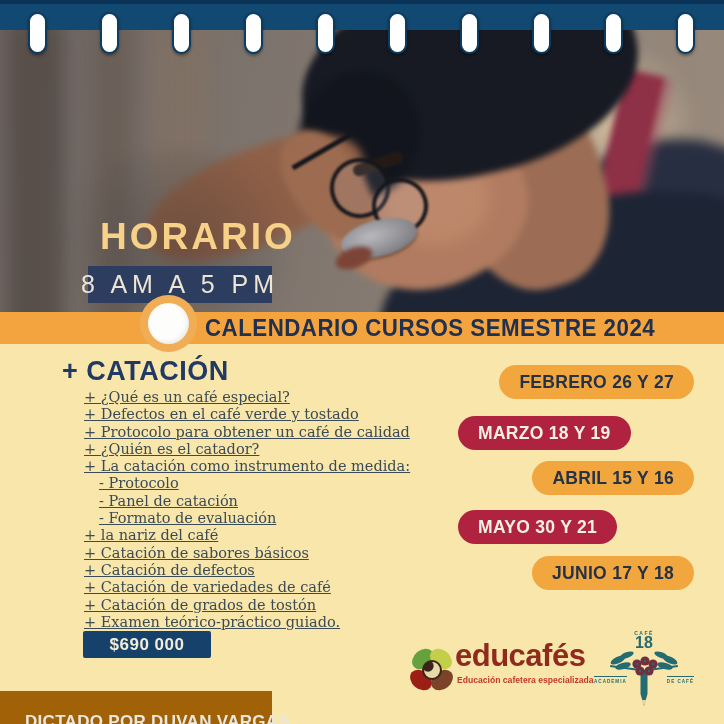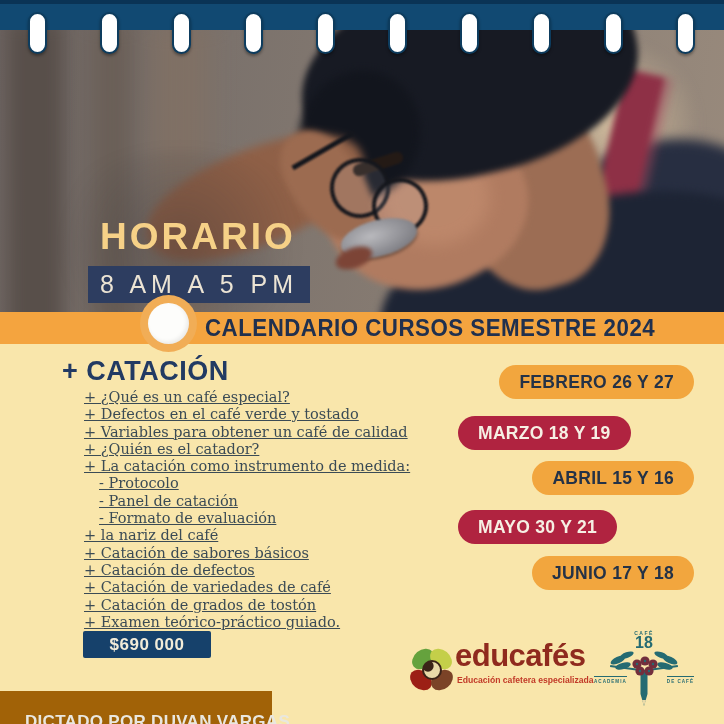--- a/index.html
+++ b/index.html
@@ -32,21 +32,21 @@
   .ph-hand{left:292px;top:95px;width:70px;height:120px;background:#9c6b50;border-radius:45%;transform:rotate(-35deg);filter:blur(3px);}
   .ph-brow{left:352px;top:128px;width:52px;height:12px;background:#241a15;border-radius:6px;transform:rotate(-18deg);filter:blur(1px);}
   .ph-lens1{left:330px;top:128px;width:52px;height:52px;border:4px solid #14161c;border-radius:50%;transform:rotate(-15deg);filter:blur(1px);background:rgba(200,200,210,.12);}
   .ph-lens2{left:372px;top:148px;width:48px;height:48px;border:4px solid #14161c;border-radius:50%;transform:rotate(-15deg);filter:blur(1px);background:rgba(200,200,210,.12);}
   .ph-temple{left:288px;top:118px;width:70px;height:5px;background:#14161c;transform:rotate(-30deg);filter:blur(1px);}
   .ph-spoon{left:340px;top:190px;width:78px;height:36px;background:radial-gradient(ellipse at 40% 40%,#b9b9bd,#7e7e84 75%,#55555c);border-radius:50%;transform:rotate(-14deg);filter:blur(1px);box-shadow:0 2px 3px rgba(0,0,0,.4);}
   .ph-lips{left:335px;top:218px;width:38px;height:20px;background:#7c4436;border-radius:50%;transform:rotate(-20deg);filter:blur(2px);}
   .ph-vignette{left:40px;top:120px;width:280px;height:190px;border-radius:50%;background:radial-gradient(circle,rgba(55,50,52,.38),rgba(55,50,52,0) 70%);filter:blur(6px);}
   
   .horario{position:absolute;left:100px;top:216px;z-index:4;color:#f6d187;font-size:37px;font-weight:800;letter-spacing:3px;}
-  .timebox{position:absolute;left:88px;top:266px;width:222px;height:37px;background:#2d3d60;z-index:4;display:flex;align-items:center;justify-content:center;}
+  .timebox{position:absolute;left:88px;top:266px;width:184px;height:37px;background:#2d3d60;z-index:4;display:flex;align-items:center;justify-content:center;}
   .timebox span{color:#ece4d4;font-size:25px;font-weight:400;letter-spacing:5px;white-space:nowrap;}
   
   .cal-bar{position:absolute;left:0;top:312px;width:724px;height:32px;background:#f4a43f;z-index:5;}
   .cal-halo{position:absolute;left:140px;top:295px;width:57px;height:57px;border-radius:50%;background:#f1ad56;z-index:5;}
   .cal-dot{position:absolute;left:148px;top:303px;width:41px;height:41px;border-radius:50%;background:#fdfdfb;z-index:6;box-shadow:inset -2px -2px 4px rgba(0,0,0,.08);}
   .cal-title{position:absolute;left:205px;top:312px;height:32px;display:flex;align-items:center;z-index:6;color:#20304e;font-size:23px;font-weight:800;letter-spacing:.5px;transform:scaleX(.97);transform-origin:left;white-space:nowrap;}
   
   .course-title{position:absolute;left:62px;top:356px;color:#223a63;font-size:27px;font-weight:800;letter-spacing:.5px;z-index:3;}
   .topics{position:absolute;left:84px;top:389px;z-index:3;font-family:"DejaVu Serif",serif;color:#3b4b55;font-size:14.5px;line-height:17.3px;text-decoration:underline;}
   .topics .line{white-space:nowrap;}
@@ -126,21 +126,21 @@
 
   <div class="cal-bar"></div>
   <div class="cal-halo"></div>
   <div class="cal-dot"></div>
   <div class="cal-title">CALENDARIO CURSOS SEMESTRE 2024</div>
 
   <div class="course-title">+ CATACIÓN</div>
   <div class="topics">
     <div class="line">+ ¿Qué es un café especial?</div>
     <div class="line">+ Defectos en el café verde y tostado</div>
-    <div class="line">+ Variables para obtener un café de calidad</div>
+    <div class="line">+ Protocolo para obtener un café de calidad</div>
     <div class="line">+ ¿Quién es el catador?</div>
     <div class="line">+ La catación como instrumento de medida:</div>
     <div class="line sub">- Protocolo</div>
     <div class="line sub">- Panel de catación</div>
     <div class="line sub">- Formato de evaluación</div>
     <div class="line">+ la nariz del café</div>
     <div class="line">+ Catación de sabores básicos</div>
     <div class="line">+ Catación de defectos</div>
     <div class="line">+ Catación de variedades de café</div>
     <div class="line">+ Catación de grados de tostón</div>

